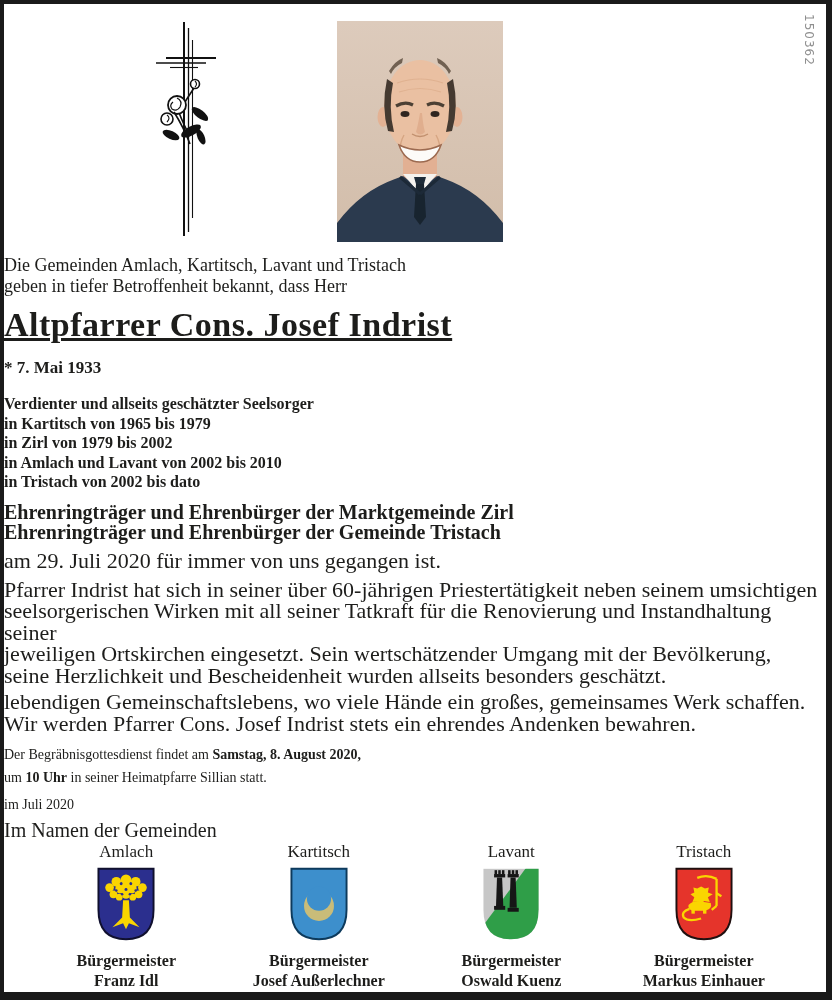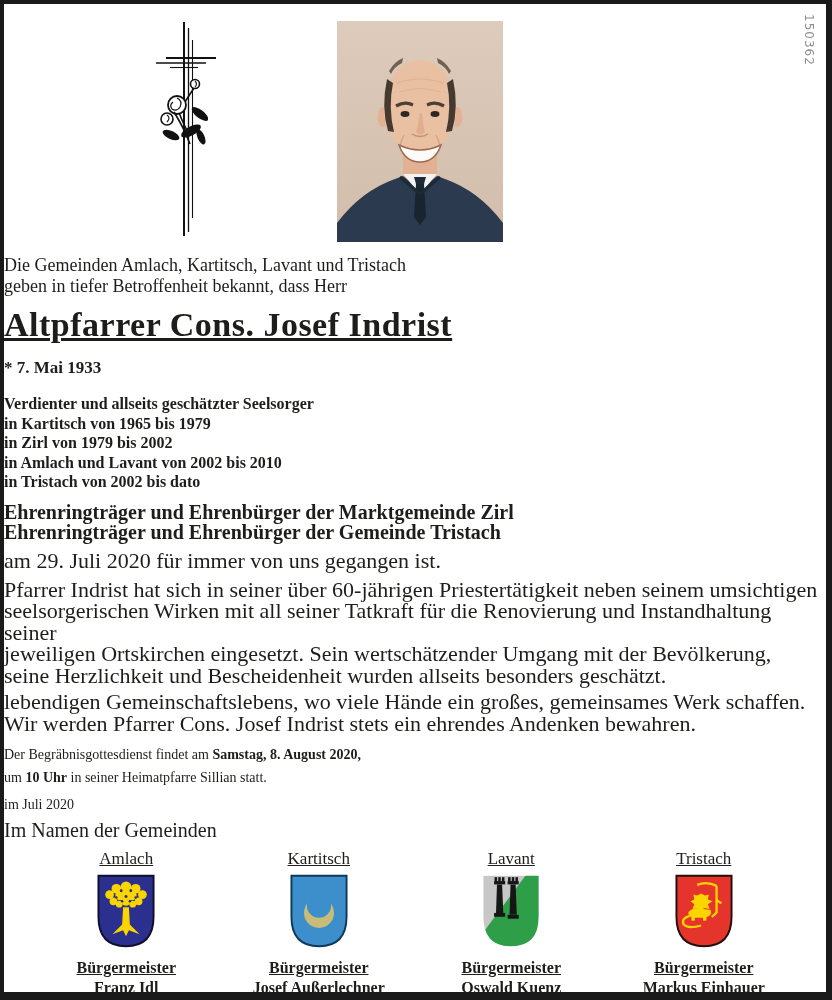--- a/index.html
+++ b/index.html
@@ -31,24 +31,22 @@
   .birth-date{margin-top:13px;font-size:17px;font-weight:bold;line-height:20px;}
   .service-block{margin-top:16px;font-size:16px;font-weight:bold;line-height:19.5px;}
   .honors-block{margin-top:10px;font-size:20px;font-weight:bold;line-height:20px;}
   .death-line{margin-top:8px;font-size:22px;line-height:22px;}
   .paragraph{margin-top:7px;font-size:22px;line-height:21.5px;}
   .paragraph.second{margin-top:5px;}
   .funeral{margin-top:9px;font-size:14px;line-height:23px;}
   .date-note{margin-top:7px;font-size:14px;line-height:17px;}
   .in-name{margin-top:5px;font-size:20px;line-height:24px;}
   .municipalities{
-    margin-top:7px;
     display:flex;
     padding:0 26px;
-    text-decoration:underline;
   }
   .municipality{flex:1;text-align:center;}
   .municipality .muni-name{font-size:17px;line-height:20px;}
   .municipality svg.coa{display:block;margin:5px auto 0 auto;}
   .mayor{margin-top:10px;font-size:16px;font-weight:bold;line-height:20px;}
   b{font-weight:bold;}
 </style>
 </head>
 <body>
 

